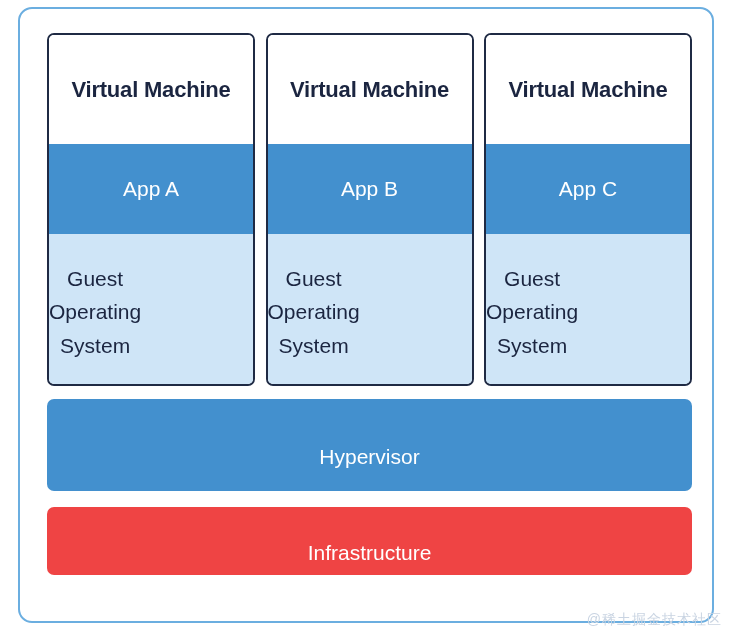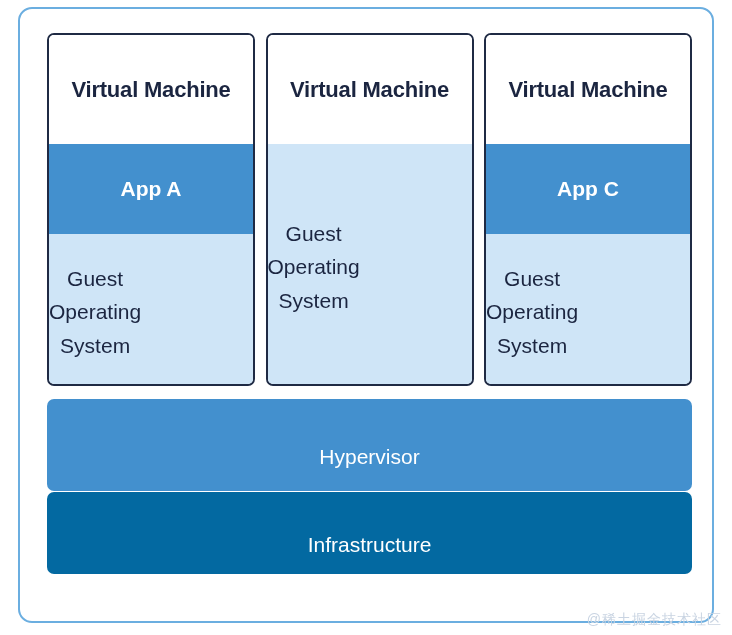--- a/index.html
+++ b/index.html
@@ -76,21 +76,21 @@
     flex: 0 0 90px;
     display: flex;
     align-items: center;
     justify-content: center;
     background: #4390CE;
   }
 
   .vm-app-label {
     font-size: 21px;
     color: #ffffff;
-    font-weight: bold;
+    font-weight: normal;
   }
 
   .vm-guest-band {
     flex: 1 1 auto;
     display: flex;
     align-items: center;
     justify-content: flex-start;
     background: #CFE5F7;
     padding-top: 6px;
   }
@@ -121,23 +121,23 @@
     margin-top: 24px;
   }
 
   #hypervisor-bar {
     top: 399px;
     height: 92px;
     background: #4390CE;
   }
 
   #infrastructure-bar {
-    top: 492px;
-    height: 82px;
-    background: #0369a1;
+    top: 507px;
+    height: 68px;
+    background: #ef4444;
   }
 
   
   .watermark {
     position: absolute;
     right: 10px;
     bottom: 6px;
     font-size: 14px;
     color: #C9D4E2;
     letter-spacing: 1px;
@@ -167,20 +167,23 @@
           <div>Operating</div>
           <div>System</div>
         </div>
       </div>
     </div>
 
     <div class="vm-card">
       <div class="vm-title-zone">
         <div class="vm-title">Virtual Machine</div>
       </div>
+      <div class="vm-app-band">
+        <div class="vm-app-label">App B</div>
+      </div>
       <div class="vm-guest-band">
         <div class="vm-guest-label">
           <div>Guest</div>
           <div>Operating</div>
           <div>System</div>
         </div>
       </div>
     </div>
 
     <div class="vm-card">

